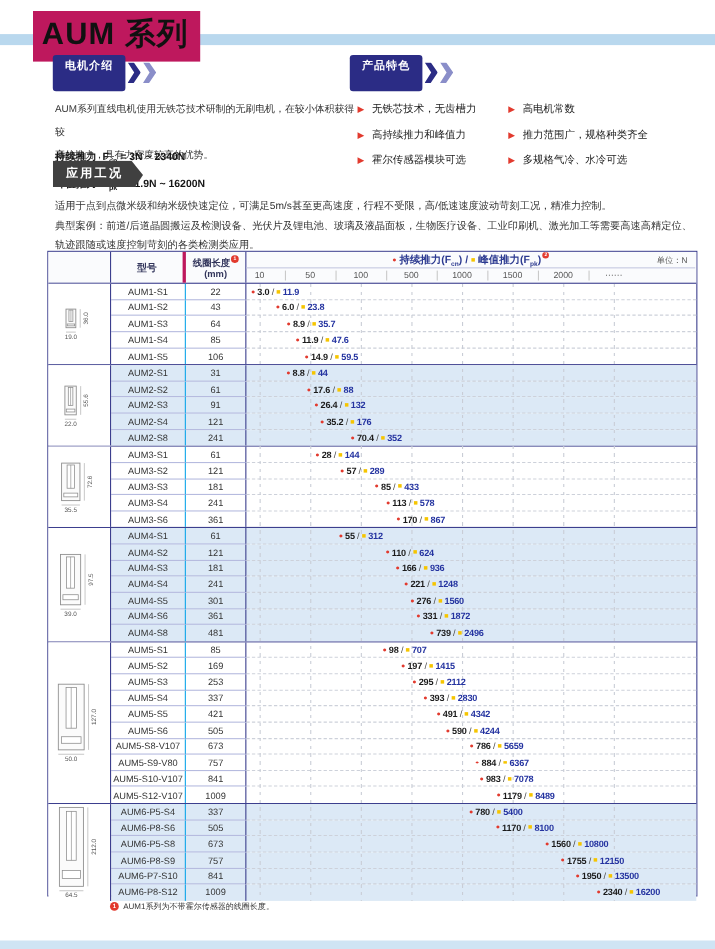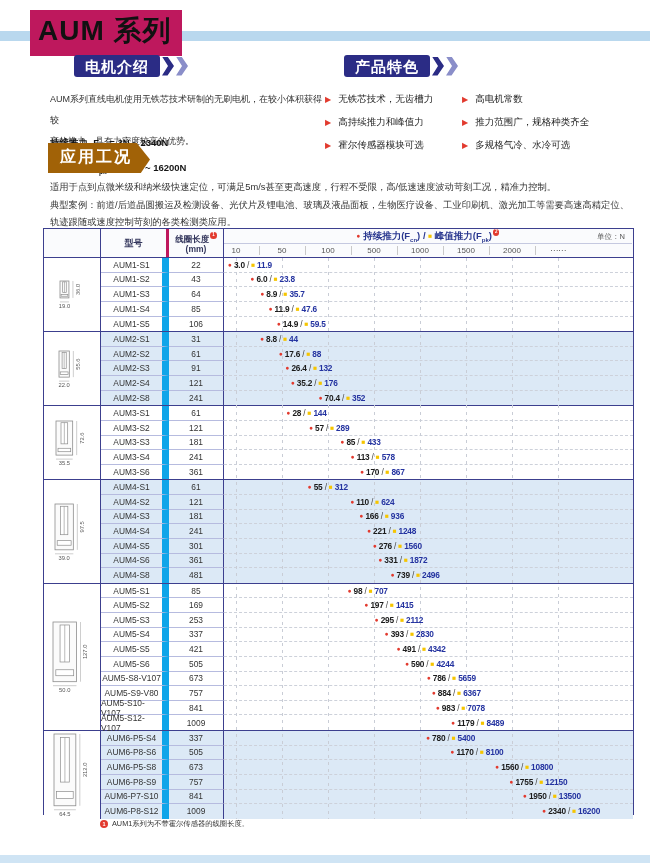--- a/index.html
+++ b/index.html
@@ -6,27 +6,27 @@
   body{
     width:650px;height:863px;position:relative;overflow:hidden;background:#fff;
     font-family:"Liberation Sans","DejaVu Sans",sans-serif;color:#222;
   }
   
   .stripe{position:absolute;left:0;right:0;top:31px;height:10px;background:#b9d8ee;}
   .page-title{position:absolute;left:30px;top:10px;margin:0;background:#be185d;padding:2px 10px 6px 8px;
     font-size:28px;font-weight:600;color:#111;letter-spacing:1px;}
   
   .badge-row{position:absolute;display:flex;align-items:center;height:20px;}
-  .badge-navy{background:#2b2c85;color:#fff;font-size:15px;font-weight:700;
-    padding:3px 11px 0;border-radius:3px;letter-spacing:1px;margin-left:26px;}
+  .badge-navy{background:#2b2c85;color:#fff;font-size:10px;font-weight:700;
+    padding:3px 11px 16px;border-radius:3px;letter-spacing:1px;}
   .chev{width:12px;height:19px;margin-left:2px;
     clip-path:polygon(0 0,46% 0,100% 50%,46% 100%,0 100%,50% 50%);}
   .chev.c1{background:#2b2c85;}
   .chev.c2{background:#8a8ec9;}
-  .badge-cyan{background:#a16207;color:#fff;font-size:16px;font-weight:700;letter-spacing:2px;
+  .badge-cyan{background:#404040;color:#fff;font-size:11px;font-weight:700;letter-spacing:2px;
     padding:4px 18px 5px 12px;clip-path:polygon(0 0,87% 0,100% 55%,91% 100%,0 100%);}
   
   .para{position:absolute;font-size:9px;color:#333;}
   .intro-para{left:50px;top:89px;width:272px;line-height:21px;}
   .intro-specs{left:50px;top:132px;line-height:21px;font-weight:700;color:#151515;font-size:9.5px;}
   .intro-specs sub{font-size:6.5px;}
   .feat-col{position:absolute;top:88px;}
   .feat{display:flex;align-items:center;height:23px;font-size:9.5px;color:#222;}
   .tri{color:#e23a2e;font-size:8px;margin-right:7px;}
   .app-para{left:50px;top:179px;width:588px;line-height:17.5px;font-size:9.3px;}
@@ -54,21 +54,21 @@
   
   .tbody{position:relative;}
   .tgroup{display:flex;border-top:1px solid #3c3f8e;}
   .tgroup:first-child{border-top:none;}
   .icon-cell{width:57px;box-sizing:border-box;border-right:1px solid #3c3f8e;background:#fff;
     display:flex;align-items:center;justify-content:center;position:relative;}
   .rows{flex:1;}
   .trow{display:flex;height:14.63px;}
   .rows.alt .trow{background:#dce9f6;align-items:flex-end;}
   .cell{box-sizing:border-box;height:100%;display:flex;align-items:center;justify-content:center;}
-  .cell.model{width:68px;border-right:7px solid #0ea5e9;font-size:8.4px;color:#333;}
+  .cell.model{width:68px;border-right:1px solid #0ea5e9;font-size:8.4px;color:#333;}
   .cell.coil{width:55px;border-right:1px solid #3c3f8e;font-size:8.4px;color:#333;}
   .cell.data{flex:1;position:relative;}
   .trow:not(:last-child) .model,.trow:not(:last-child) .coil{border-bottom:1px solid #b6bbdf;}
   .trow:not(:last-child) .data{border-bottom:1px dashed #cdd1da;}
   .val{position:absolute;top:50%;transform:translateY(-50%);white-space:nowrap;
     font-size:8.3px;font-weight:700;z-index:4;letter-spacing:-0.2px;}
   .val .fcn{color:#1b1b1b;} .val .fpk{color:#2433a0;}
   .val .sl{color:#444;font-weight:400;}
   .gridv{position:absolute;top:0;bottom:0;width:1px;z-index:3;pointer-events:none;
     background-image:repeating-linear-gradient(to bottom,#c9cdd6 0 3px,transparent 3px 7px);}

